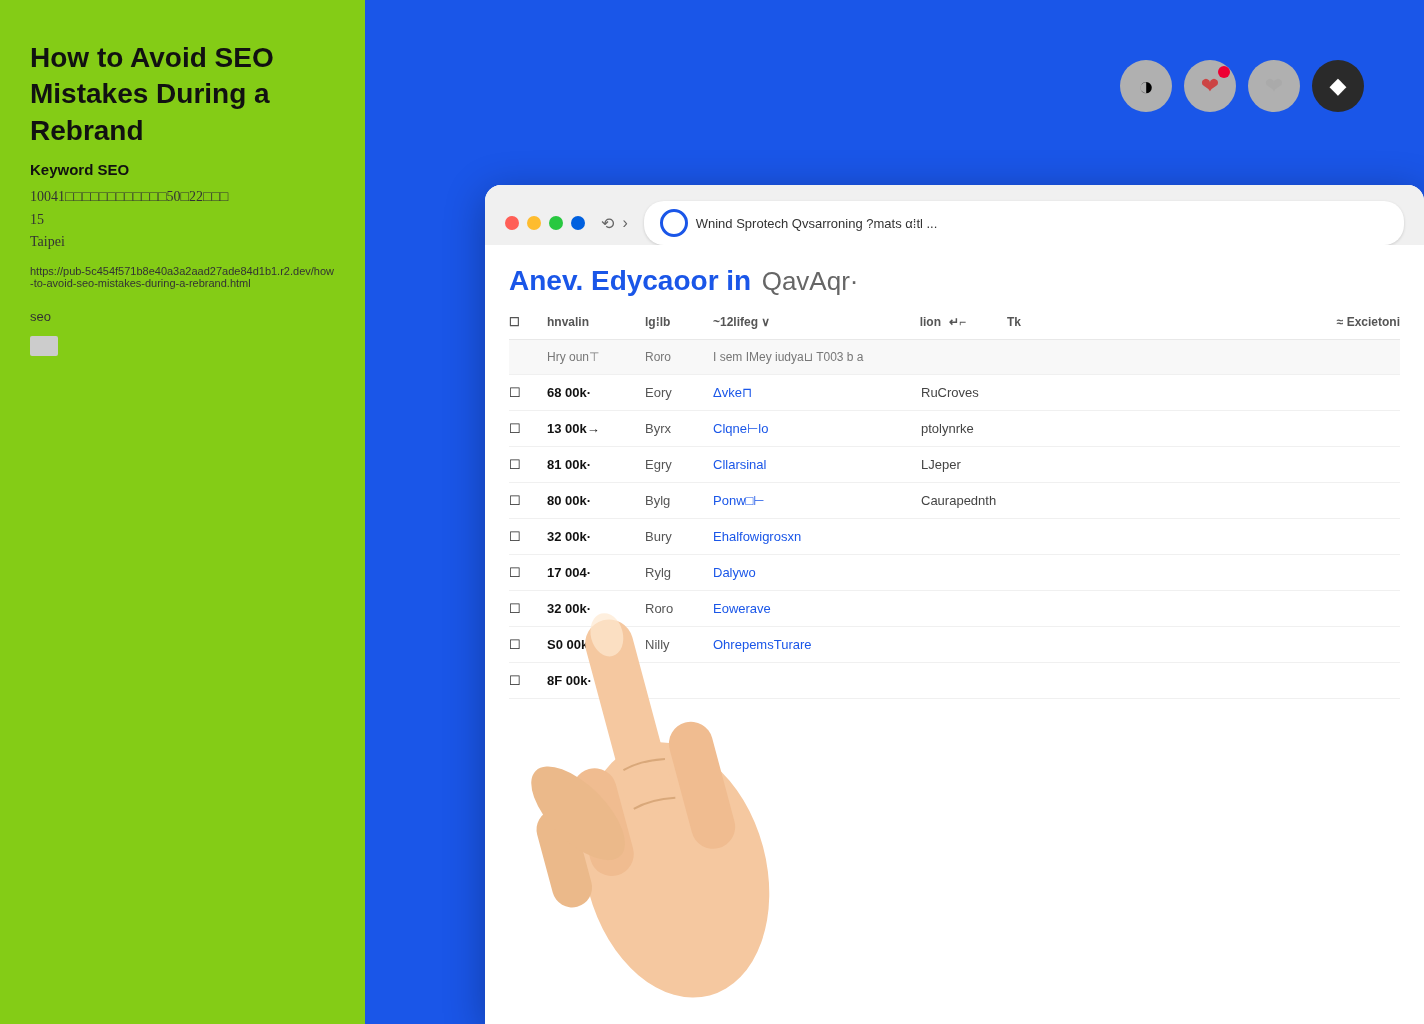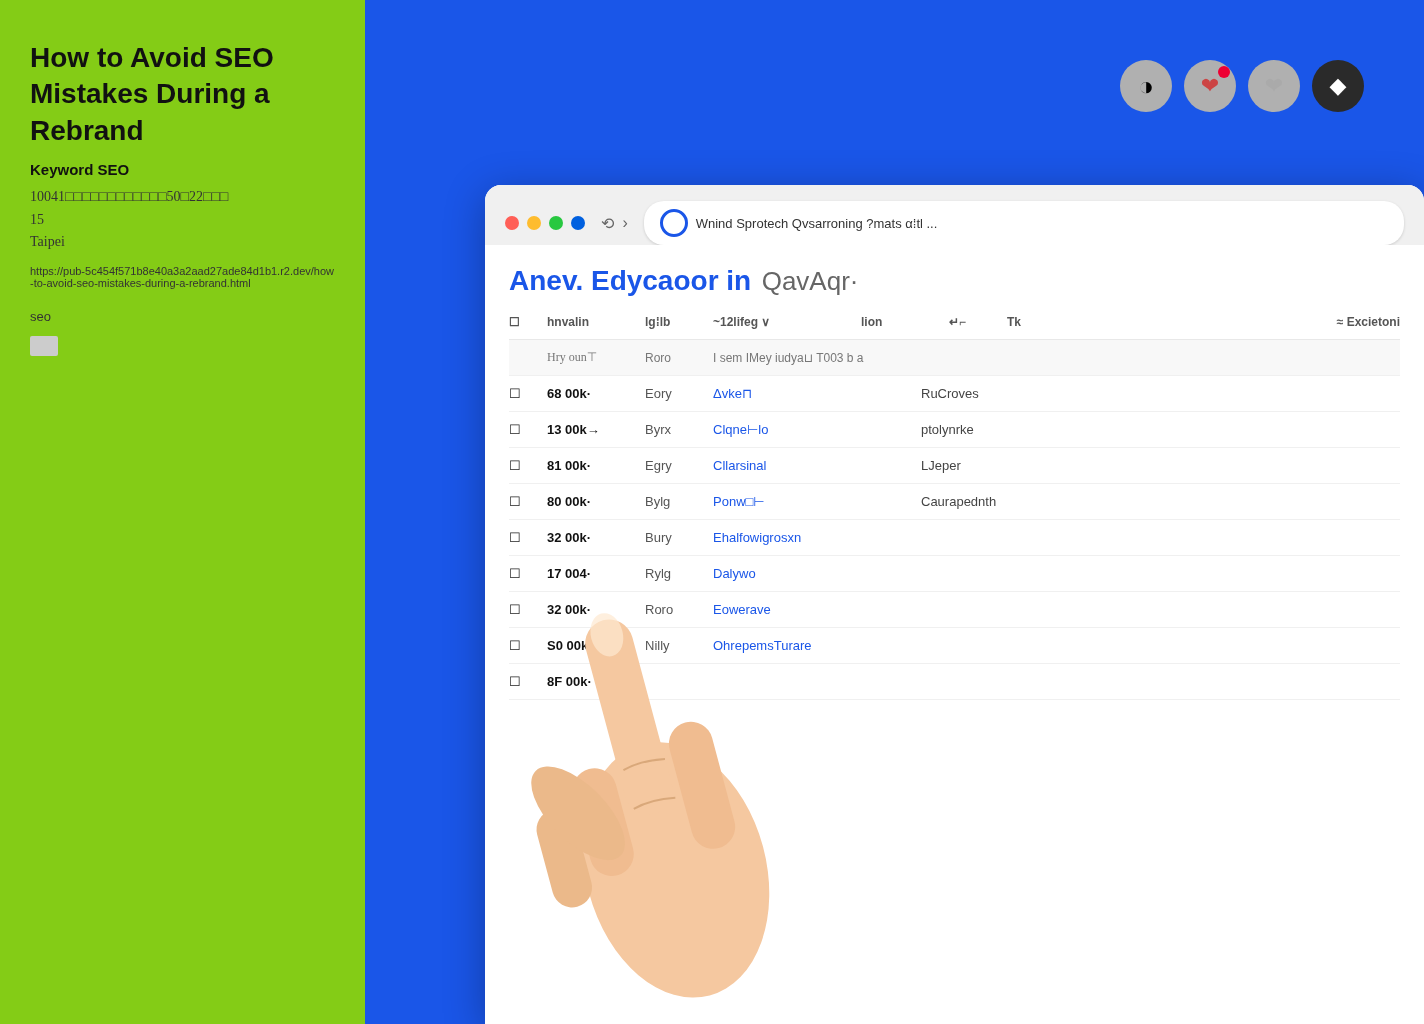--- a/index.html
+++ b/index.html
@@ -226,21 +226,21 @@
       padding: 10px 0;
       border-bottom: 1px solid #e8e8e8;
       font-size: 12px;
       color: #555;
       font-weight: 600;
     }
     .data-table-header .col-check { width: 30px; }
     .data-table-header .col-num { width: 90px; }
     .data-table-header .col-type { width: 60px; }
     .data-table-header .col-filter { width: 140px; display: flex; align-items: center; gap: 4px; }
-    .data-table-header .col-flag { width: 80px; }
+    .data-table-header .col-flag { width: 80px; text-align: right; }
     .data-table-header .col-arrow { width: 50px; }
     .data-table-header .col-action { flex: 1; display: flex; align-items: center; justify-content: flex-end; gap: 8px; }
 
     .data-row {
       display: flex;
       align-items: center;
       gap: 8px;
       padding: 10px 0;
       border-bottom: 1px solid #f0f0f0;
       font-size: 13px;
@@ -330,21 +330,21 @@
           <div class="col-type">lg⁞lb</div>
           <div class="col-filter">~12lifeg ∨</div>
           <div class="col-flag">lion</div>
           <div class="col-arrow">↵⌐</div>
           <div style="width:60px">Tk</div>
           <div class="col-action">≈ Excietoni</div>
         </div>
 
         <div class="data-row" style="background:#f8f8f8; font-size:12px; color:#777;">
           <div style="width:30px;"></div>
-          <div style="width:90px;font-family:Liberation Serif, serif;">Hry oun⊤</div>
+          <div style="width:90px;">Hry oun⊤</div>
           <div style="width:60px;">Roro</div>
           <div style="flex:1;">I sem IMey iudya⊔ T003 b a</div>
         </div>
 
         <div class="data-row">
           <div style="width:30px;">☐</div>
           <div class="col-num">68 00k·</div>
           <div class="col-type">Eory</div>
           <div class="col-name">Δvke⊓</div>
           <div class="col-desc">RuCroves</div>

